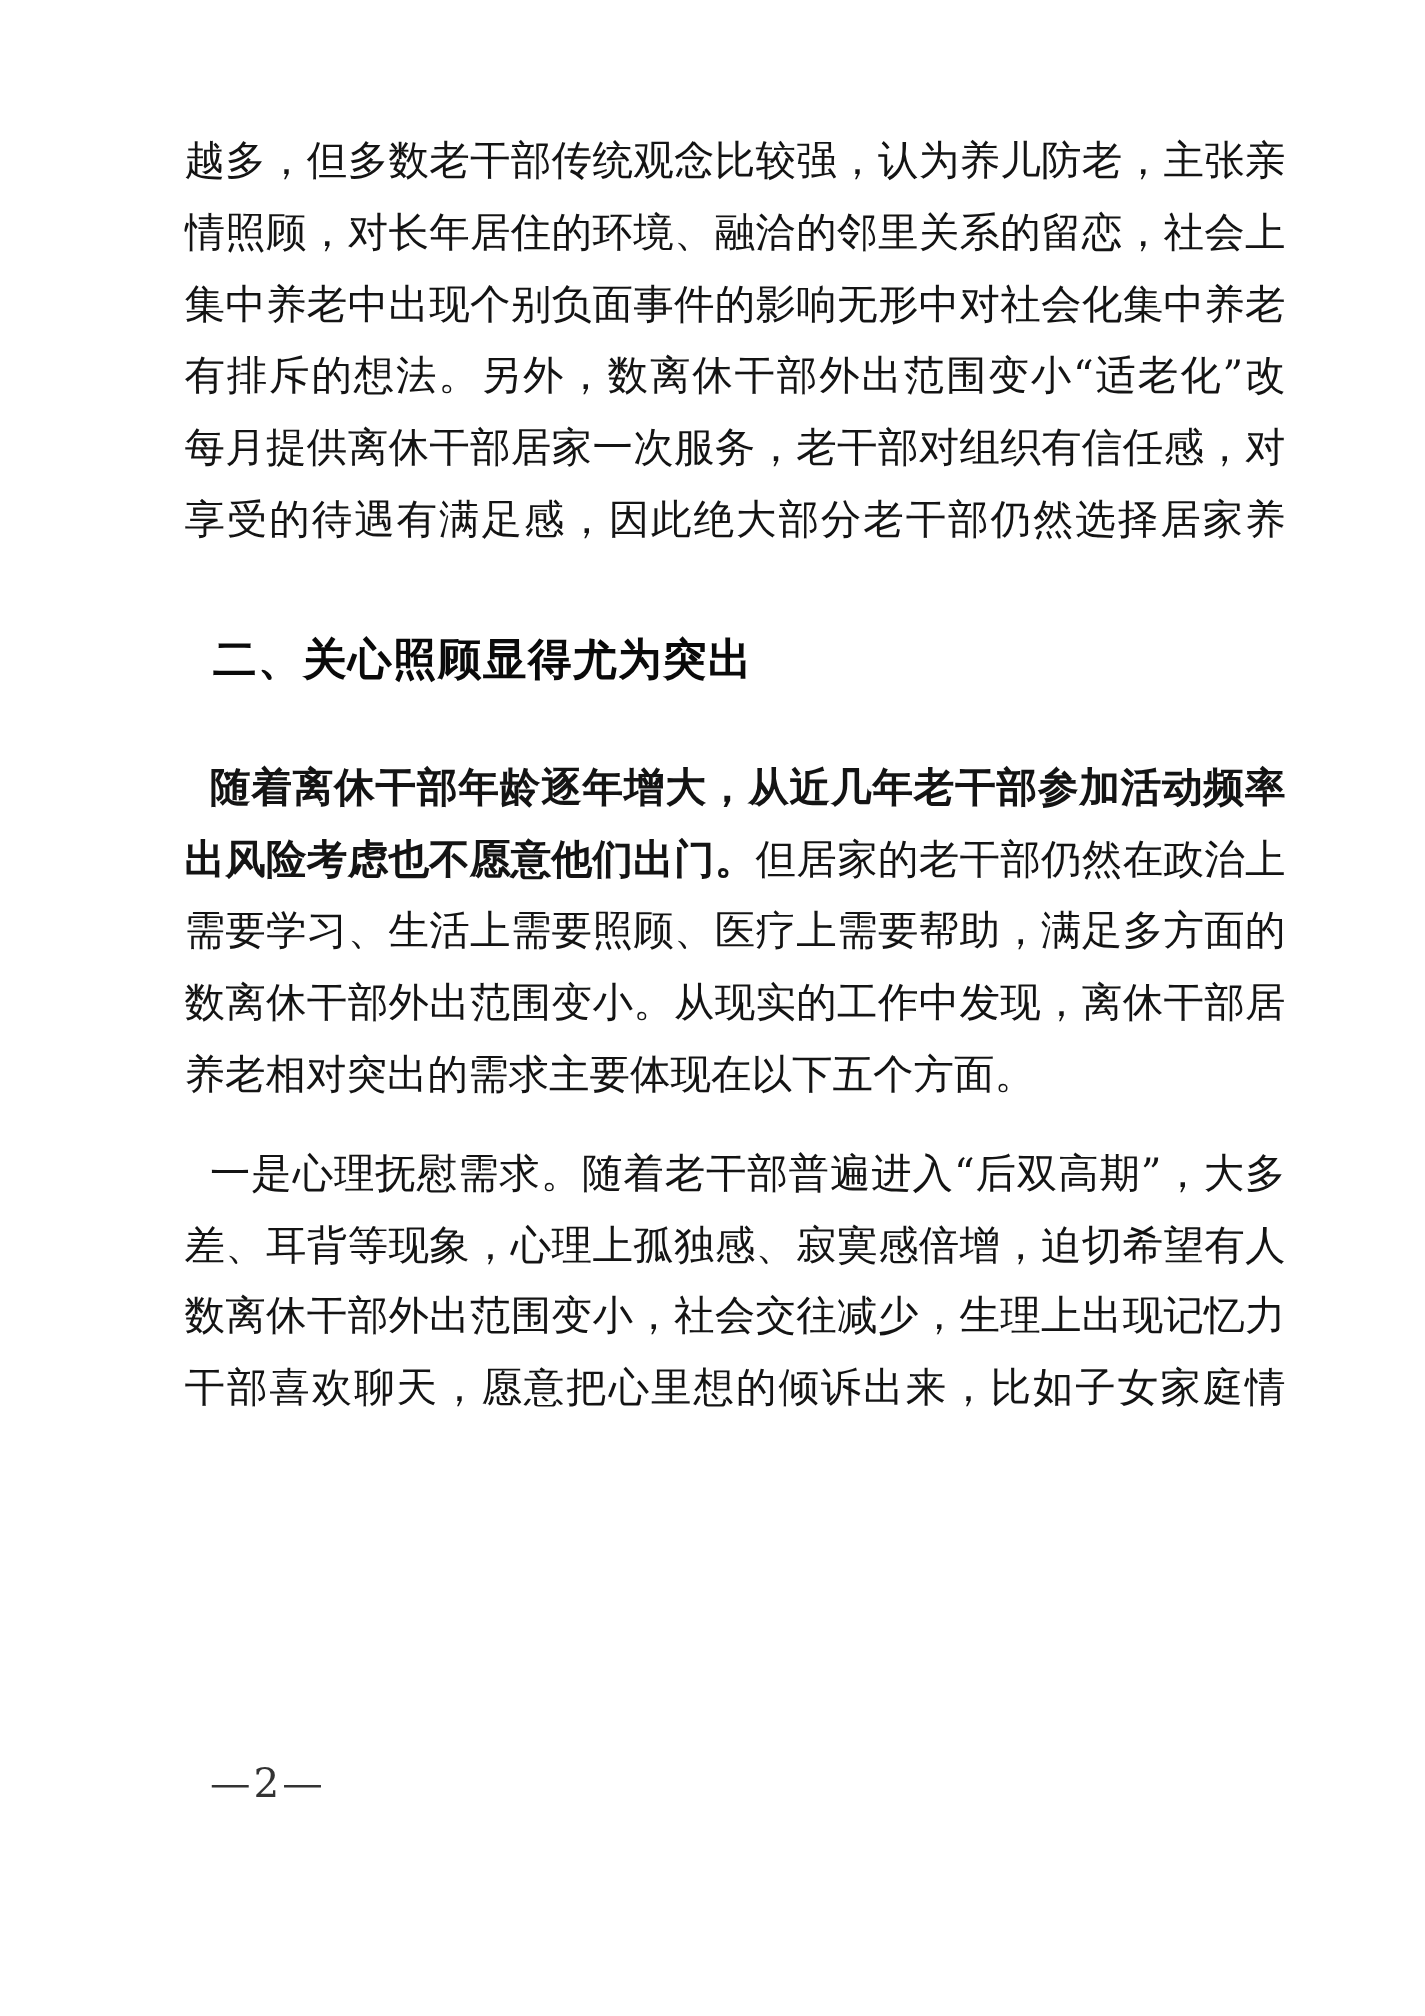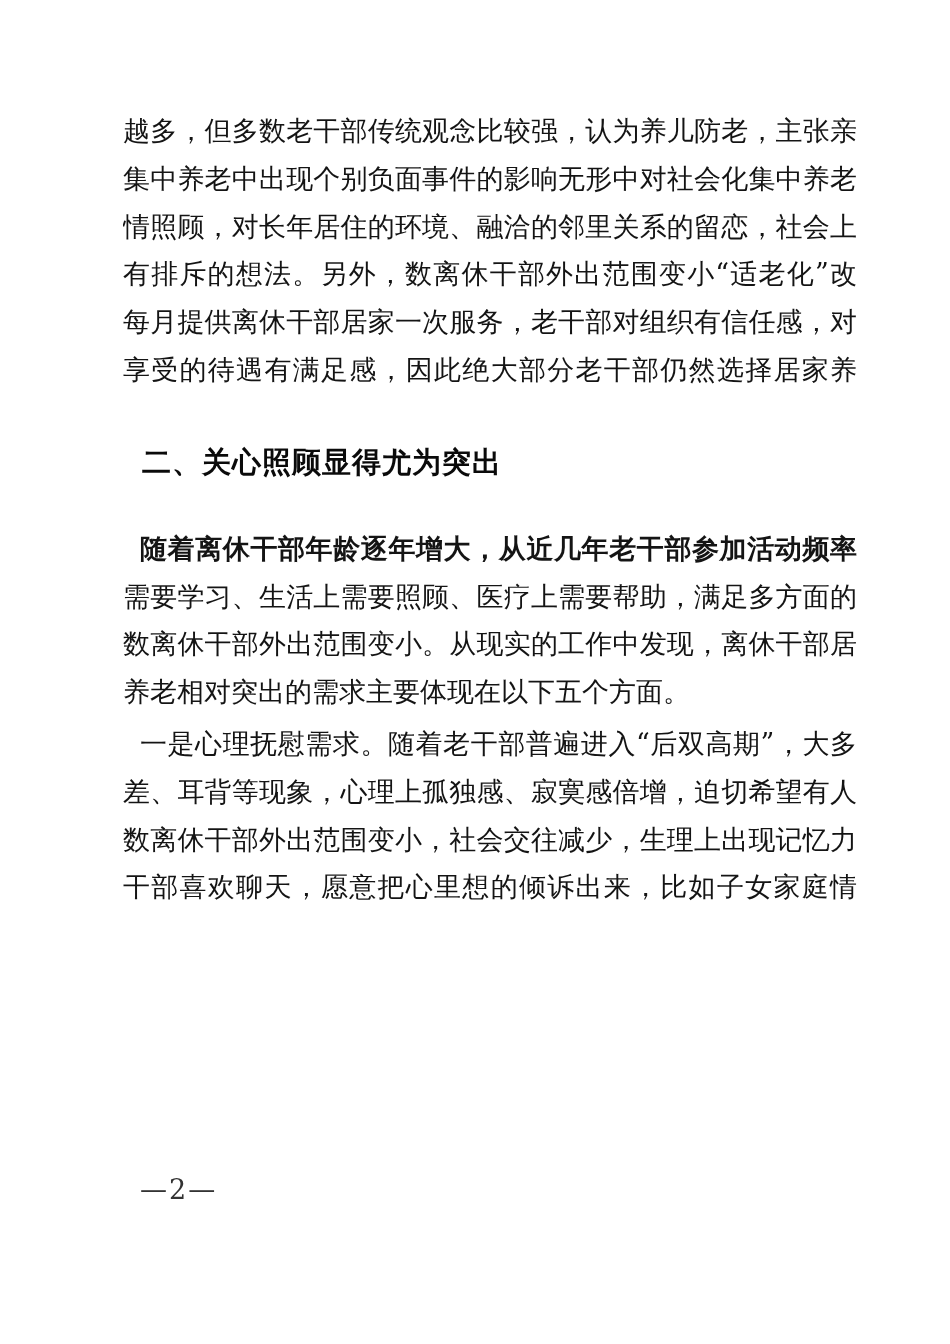--- a/index.html
+++ b/index.html
@@ -2,21 +2,21 @@
 <html><head>
 <meta charset="utf-8">
 <style>
   * { margin: 0; padding: 0; box-sizing: border-box; }
   html, body { background: #ffffff; }
   .page {
     position: relative;
     width: 950px;
     height: 1344px;
     background: #ffffff;
-    padding: 107px 93px 0 123px;
+    padding: 84px 93px 0 123px;
     font-family: "DejaVu Serif", "Liberation Serif", serif;
     color: #141414;
     overflow: hidden;
   }
   .para {
     font-size: 27px;
     line-height: 47.8px;
     color: #141414;
   }
   .tline {
@@ -38,50 +38,51 @@
   .section-heading {
     margin: 44px 0 0 19px;
     font-family: "DejaVu Sans", "Liberation Sans", sans-serif;
     font-weight: 700;
     font-size: 29px;
     line-height: 48px;
     color: #0a0a0a;
     letter-spacing: 1px;
   }
   .para-2 { margin-top: 39px; }
-  .para-3 { margin-top: 4px; }
+  .para-3 { margin-top: 18px; }
   .page-number {
     position: absolute;
     left: 140px;
     top: 1170px;
     font-family: "DejaVu Serif", "Liberation Serif", serif;
     font-size: 27px;
     line-height: 40px;
     color: #333333;
     letter-spacing: 2px;
   }
 </style>
 </head>
 <body>
 
 <div class="page">
 
   <div class="para para-1">
       <div class="tline"><span>越多，但多数老干部传统观念比较强，认为养儿防老，主张亲</span></div>
+      <div class="tline"><span>情照顾，对长年居住的环境、融洽的邻里关系的留恋，社会上</span></div>
       <div class="tline"><span>集中养老中出现个别负面事件的影响无形中对社会化集中养老</span></div>
-      <div class="tline"><span>情照顾，对长年居住的环境、融洽的邻里关系的留恋，社会上</span></div>
       <div class="tline"><span>有排斥的想法。另外，数离休干部外出范围变小“适老化”改造、</span></div>
       <div class="tline"><span>每月提供离休干部居家一次服务，老干部对组织有信任感，对</span></div>
       <div class="tline"><span>享受的待遇有满足感，因此绝大部分老干部仍然选择居家养老。</span></div>
     </div>
 
   <div class="section-heading">二、关心照顾显得尤为突出</div>
 
   <div class="para para-2 indent-first">
       <div class="tline"><span class="seg-bold">随着离休干部年龄逐年增大，从近几年老干部参加活动频率来</span></div>
+      <div class="tline"><span class="seg-bold">出风险考虑也不愿意他们出门。</span><span>但居家的老干部仍然在政治上</span></div>
       <div class="tline"><span>需要学习、生活上需要照顾、医疗上需要帮助，满足多方面的</span></div>
       <div class="tline"><span>数离休干部外出范围变小。从现实的工作中发现，离休干部居家</span></div>
       <div class="tline"><span>养老相对突出的需求主要体现在以下五个方面。</span></div>
     </div>
 
   <div class="para para-3 indent-first">
       <div class="tline"><span>一是心理抚慰需求。随着老干部普遍进入“后双高期”，大多</span></div>
       <div class="tline"><span>差、耳背等现象，心理上孤独感、寂寞感倍增，迫切希望有人</span></div>
       <div class="tline"><span>数离休干部外出范围变小，社会交往减少，生理上出现记忆力</span></div>
       <div class="tline"><span>干部喜欢聊天，愿意把心里想的倾诉出来，比如子女家庭情况、</span></div>

